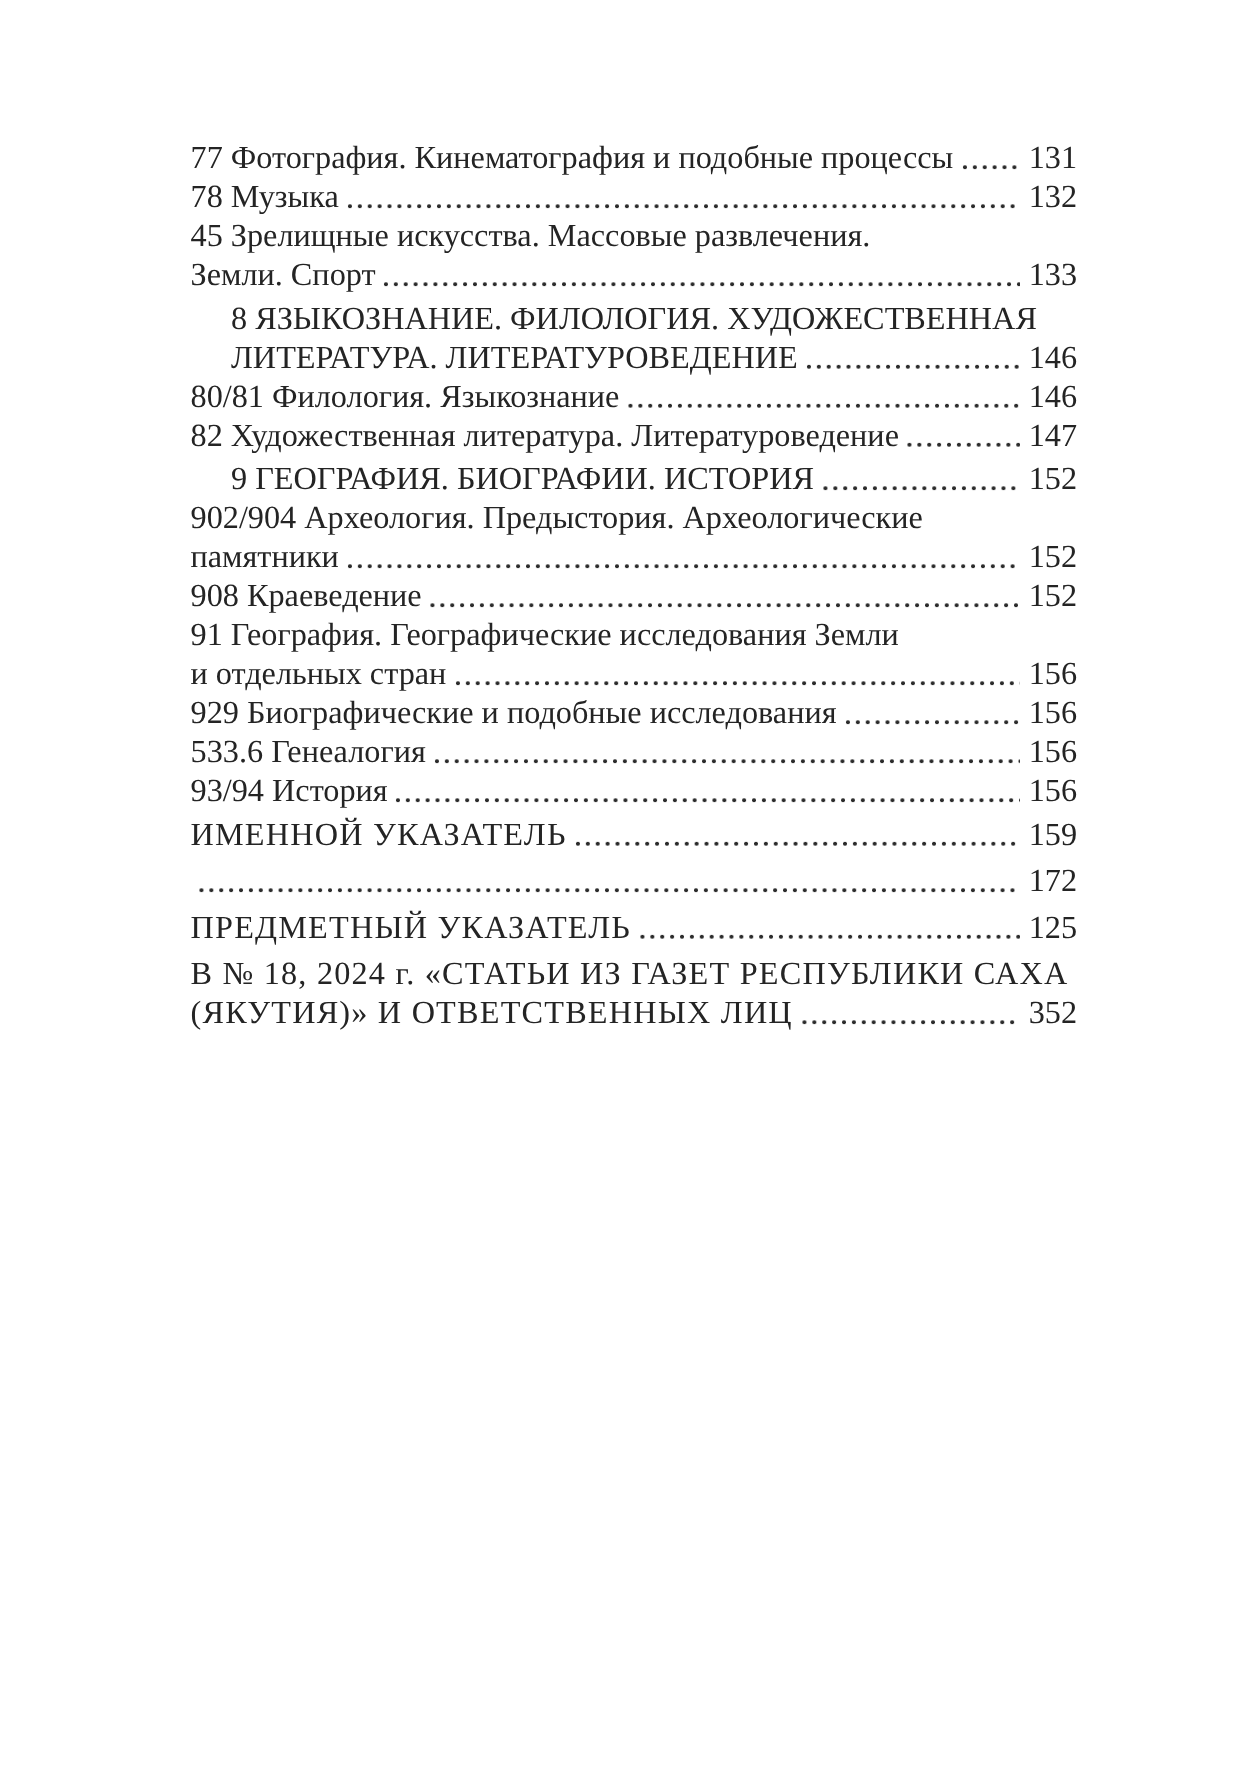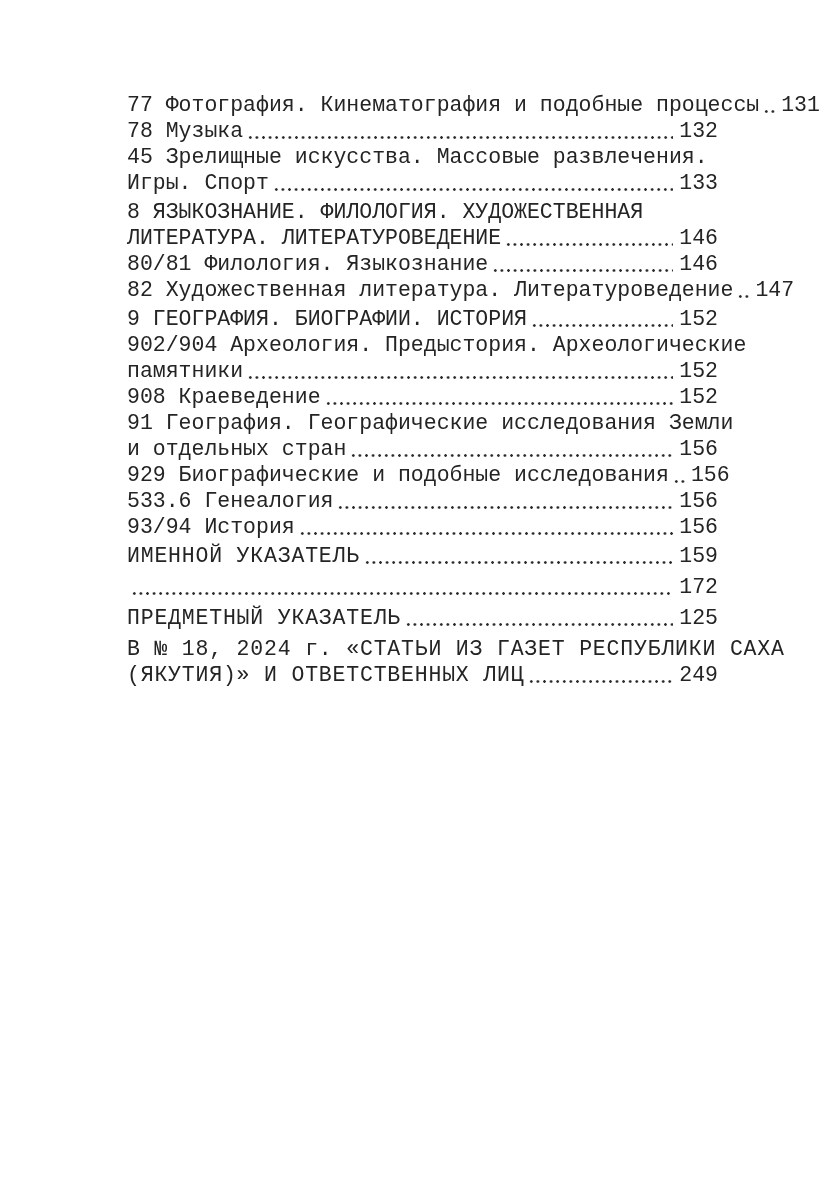--- a/index.html
+++ b/index.html
@@ -6,33 +6,33 @@
     margin: 0;
     padding: 0;
     background: #ffffff;
   }
   .sheet {
     position: relative;
     width: 839px;
     height: 1191px;
     background: #ffffff;
     overflow: hidden;
-    font-family: Liberation Mono, monospace;
+    font-family: Liberation Serif, serif;
     color: #242424;
   }
   .toc {
     position: absolute;
     left: 127px;
     top: 92px;
     width: 591px;
     font-size: 21.5px;
     line-height: 26px;
   }
   .entry { }
-  .entry.section { margin-top: 3px; }
+  .entry.section { margin-top: 3px; margin-left: 27px; }
   .entry.index { margin-top: 3px; margin-bottom: 5px; }
   .entry.index .text { letter-spacing: 0.8px; }
   .line-plain { white-space: nowrap; }
   .line-flex {
     display: flex;
   }
   .text { white-space: nowrap; }
   .leader {
     flex: 1 1 auto;
     min-width: 12px;
@@ -59,21 +59,21 @@
       <div class="entry normal">
         <div class="line-flex">
           <span class="text">78 Музыка</span>
           <span class="leader"></span>
           <span class="pagenum">132</span>
         </div>
       </div>
       <div class="entry normal">
         <div class="line-plain"><span class="text">45 Зрелищные искусства. Массовые развлечения.</span></div>
         <div class="line-flex">
-          <span class="text">Игры. Спорт</span>
+          <span class="text">Земли. Спорт</span>
           <span class="leader"></span>
           <span class="pagenum">133</span>
         </div>
       </div>
       <div class="entry section">
         <div class="line-plain"><span class="text">8 ЯЗЫКОЗНАНИЕ. ФИЛОЛОГИЯ. ХУДОЖЕСТВЕННАЯ</span></div>
         <div class="line-flex">
           <span class="text">ЛИТЕРАТУРА. ЛИТЕРАТУРОВЕДЕНИЕ</span>
           <span class="leader"></span>
           <span class="pagenum">146</span>
@@ -162,17 +162,17 @@
           <span class="text">ПРЕДМЕТНЫЙ УКАЗАТЕЛЬ</span>
           <span class="leader"></span>
           <span class="pagenum">125</span>
         </div>
       </div>
       <div class="entry index">
         <div class="line-plain"><span class="text">В № 18, 2024 г. «СТАТЬИ ИЗ ГАЗЕТ РЕСПУБЛИКИ САХА</span></div>
         <div class="line-flex">
           <span class="text">(ЯКУТИЯ)» И ОТВЕТСТВЕННЫХ ЛИЦ</span>
           <span class="leader"></span>
-          <span class="pagenum">249</span>
+          <span class="pagenum">352</span>
         </div>
       </div>
     </div>
 </div>
 
 </body></html>

